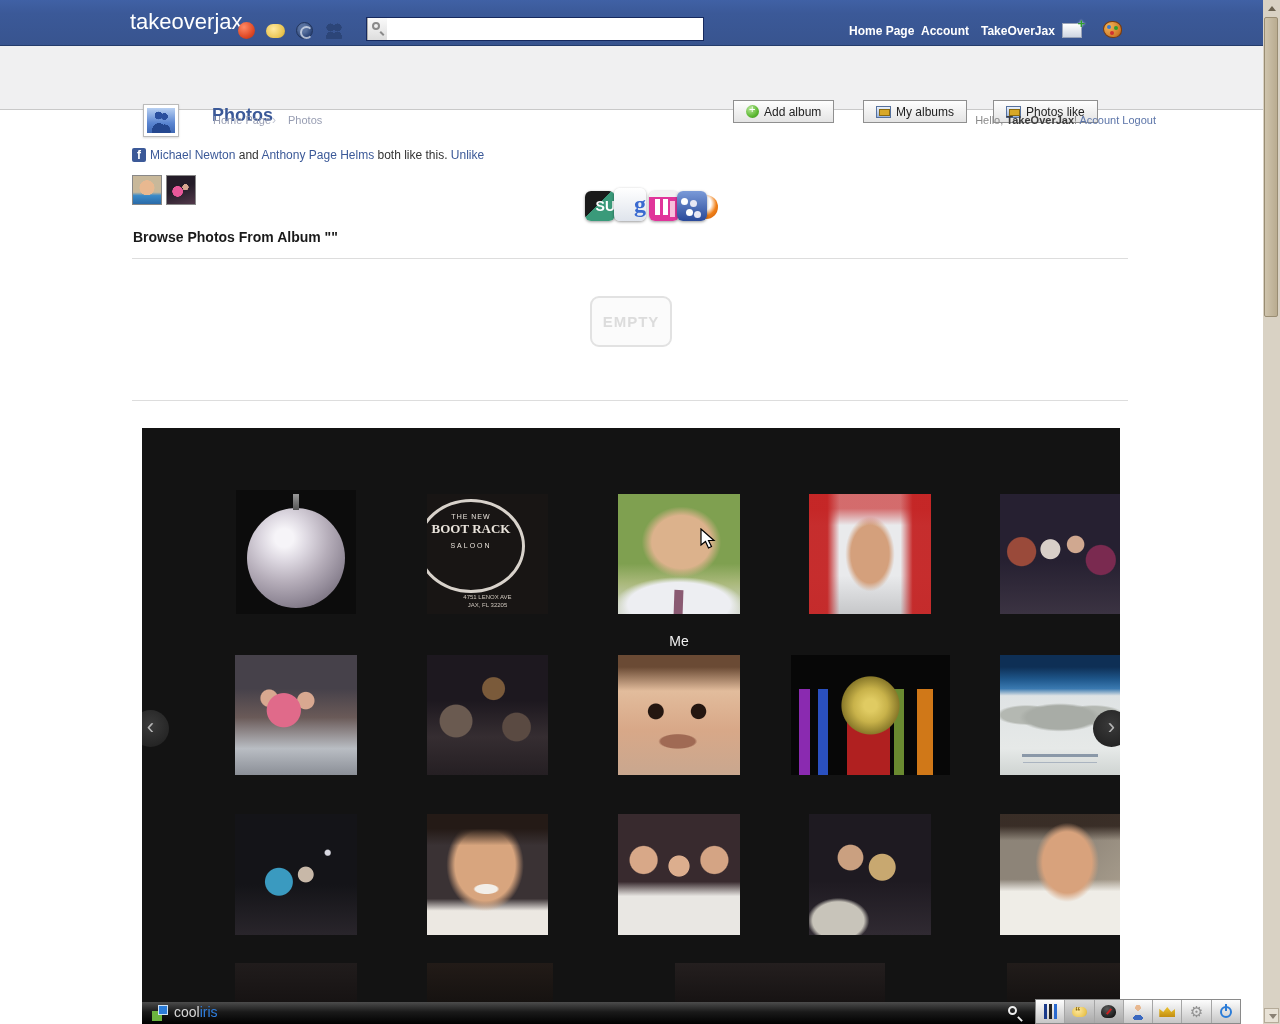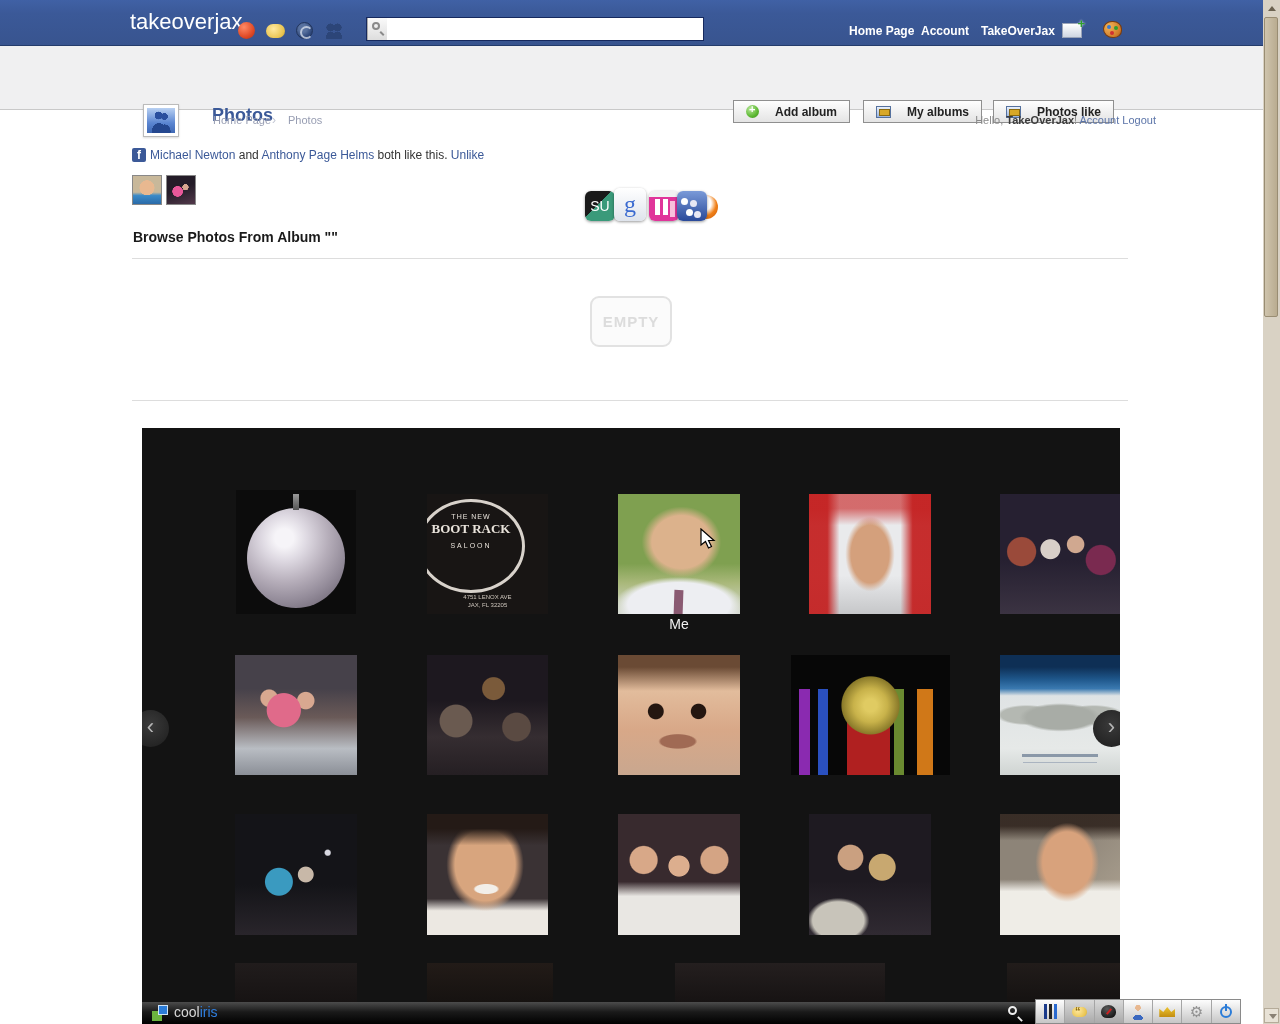--- a/index.html
+++ b/index.html
@@ -52,22 +52,22 @@
   #photos-badge { left:143px; top:58px; width:36px; height:33px; background:#fff;
                   border:1px solid #bbb; box-shadow:0 1px 2px rgba(0,0,0,.15); }
   #photos-badge .inner { position:absolute; left:3px; top:3px; right:3px; bottom:3px;
                   background:radial-gradient(circle at 42% 30%, #2a4f9e 0 16%, transparent 17%),
                              radial-gradient(circle at 62% 34%, #2a4f9e 0 14%, transparent 15%),
                              radial-gradient(ellipse 34% 45% at 42% 92%, #24478f 0 70%, transparent 71%),
                              radial-gradient(ellipse 30% 40% at 63% 94%, #24478f 0 70%, transparent 71%),
                              linear-gradient(180deg,#b8d0f2,#5b86d2 60%,#3e68b4); }
   #page-title { left:212px; top:59px; color:#3b5998; font-size:18px; font-weight:bold; }
   .hbtn { top:54px; height:23px; background:linear-gradient(#fefefe,#e4e4e4);
-          border:1px solid #8f8f8f; display:flex; align-items:center; gap:16px;
-          padding:0 12px; font-size:12px; font-weight:bold; color:#222; cursor:pointer; }
+          border:1px solid #8f8f8f; display:flex; align-items:center; gap:5px;
+          padding:0 12px; font-size:12px; font-weight:normal; color:#222; cursor:pointer; }
   .hbtn .ic-plus { width:13px; height:13px; border-radius:50%;
           background:radial-gradient(circle at 35% 30%,#b8e89a,#5cb832 60%,#3a8a18);
           position:relative; }
   .hbtn .ic-plus::after { content:"+"; position:absolute; left:3px; top:-2px; color:#fff; font-size:11px; }
   .hbtn .ic-album { width:15px; height:12px; background:linear-gradient(#eaf0fa,#9ab4dd);
           border:1px solid #55719e; position:relative; }
   .hbtn .ic-album::after { content:""; position:absolute; left:2px; bottom:1px; width:9px; height:5px;
           background:#d8a828; border:1px solid #8a6a10; }
 
   
@@ -87,21 +87,21 @@
   #thumb1 { left:132px;
       background:radial-gradient(circle at 50% 42%, #e8b890 0 34%, transparent 36%),
                  linear-gradient(180deg,#c8b89a 0 58%, #3a8ac8 70%, #2a6aa8 100%); }
   #thumb2 { left:166px;
       background:radial-gradient(circle at 38% 55%, #e8589a 0 22%, transparent 24%),
                  radial-gradient(circle at 66% 40%, #d8a890 0 12%, transparent 13%),
                  linear-gradient(160deg,#241c28 0 45%, #52384a 100%); }
 
   
   .share { top:191px; width:30px; height:30px; border-radius:6px; box-shadow:0 1px 3px rgba(0,0,0,.4);
-           color:#fff; font-weight:normal; text-align:center; }
+           color:#fff; font-weight:bold; text-align:right; }
   #sh-orange { left:694px; top:195px; width:24px; height:24px; border-radius:50%;
            background:radial-gradient(circle at 40% 35%, #fff 0 35%, #f08018 60%, #c85808); }
   #sh-su { left:585px; background:linear-gradient(135deg,#1a1a1a 0 45%,#3a9a7a 45% 100%);
            font-size:14px; line-height:30px; }
   #sh-g  { left:614px; top:188px; width:32px; height:33px; background:linear-gradient(#fff,#dfe4ec);
            color:#3a6ad0; font-size:24px; line-height:32px; font-family:"Liberation Serif",serif; }
   #sh-mixx { left:649px; background:linear-gradient(180deg,#f2f2f2 0 20%, #e0359a 20% 100%); }
   #sh-mixx::after { content:""; position:absolute; left:6px; top:8px; width:5px; height:16px; background:#fff;
            box-shadow:8px 0 0 #fff, 15px 2px 0 #f8c0dc; }
   #sh-myspace { left:677px; background:linear-gradient(180deg,#7a9ad8,#2a4a9a);
@@ -365,21 +365,21 @@
     <div class="ph ph-bootrack" style="left:285px; top:66px; width:121px; height:120px">
       <div class="br-circle">
         <span class="br-l1">THE NEW</span>
         <span class="br-l2">BOOT RACK</span>
         <span class="br-l3">SALOON</span>
       </div>
       <div class="br-a1">4751 LENOX AVE</div>
       <div class="br-a2">JAX, FL 32205</div>
     </div>
     <div class="ph ph-me" style="left:476px; top:66px; width:122px; height:120px"></div>
-    <div class="me-label" style="left:476px; top:188px; width:122px">Me</div>
+    <div class="me-label" style="left:476px; top:205px; width:122px">Me</div>
     <div class="ph ph-cape" style="left:667px; top:66px; width:122px; height:120px"></div>
     <div class="ph ph-group1" style="left:858px; top:66px; width:120px; height:120px"></div>
 
     <div class="ph ph-family" style="left:93px; top:227px; width:122px; height:120px"></div>
     <div class="ph ph-club" style="left:285px; top:227px; width:121px; height:120px"></div>
     <div class="ph ph-child" style="left:476px; top:227px; width:122px; height:120px"></div>
     <div class="ph ph-dancers" style="left:649px; top:227px; width:159px; height:120px"></div>
     <div class="ph ph-eagle" style="left:858px; top:227px; width:120px; height:120px"></div>
 
     <div class="ph ph-night1" style="left:93px; top:386px; width:122px; height:121px"></div>

